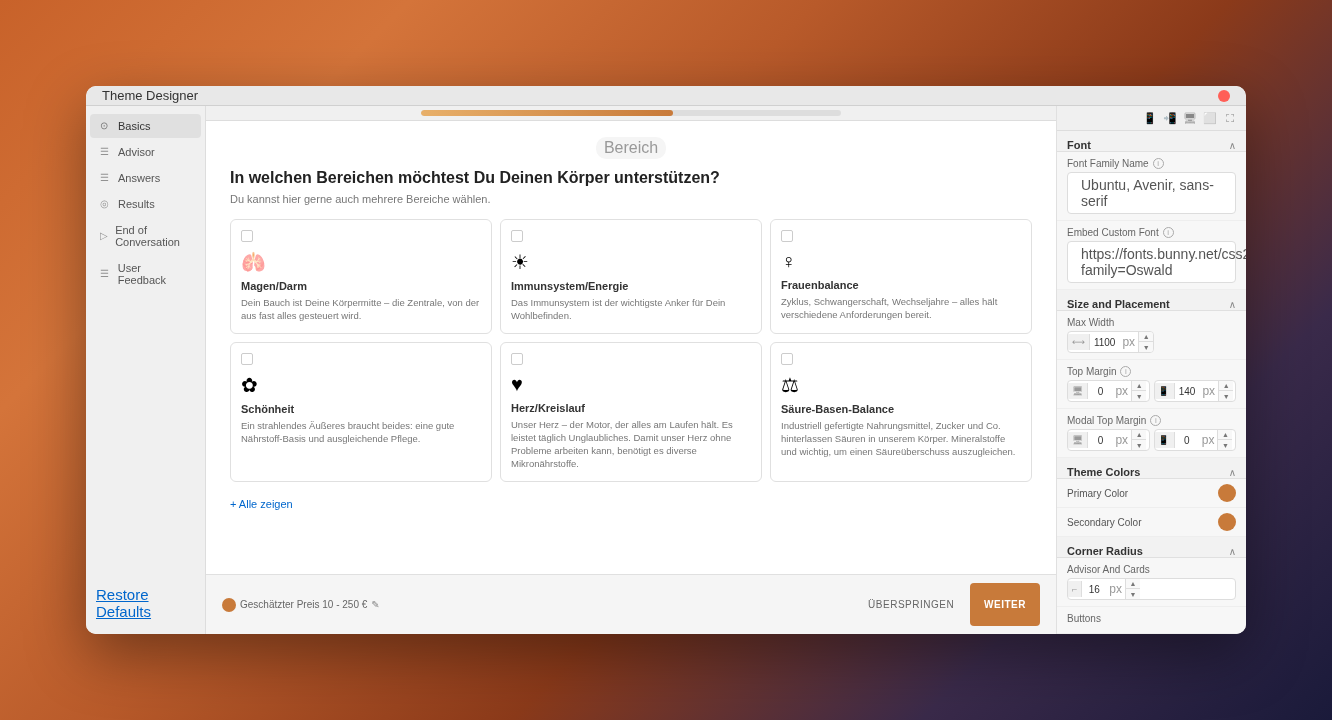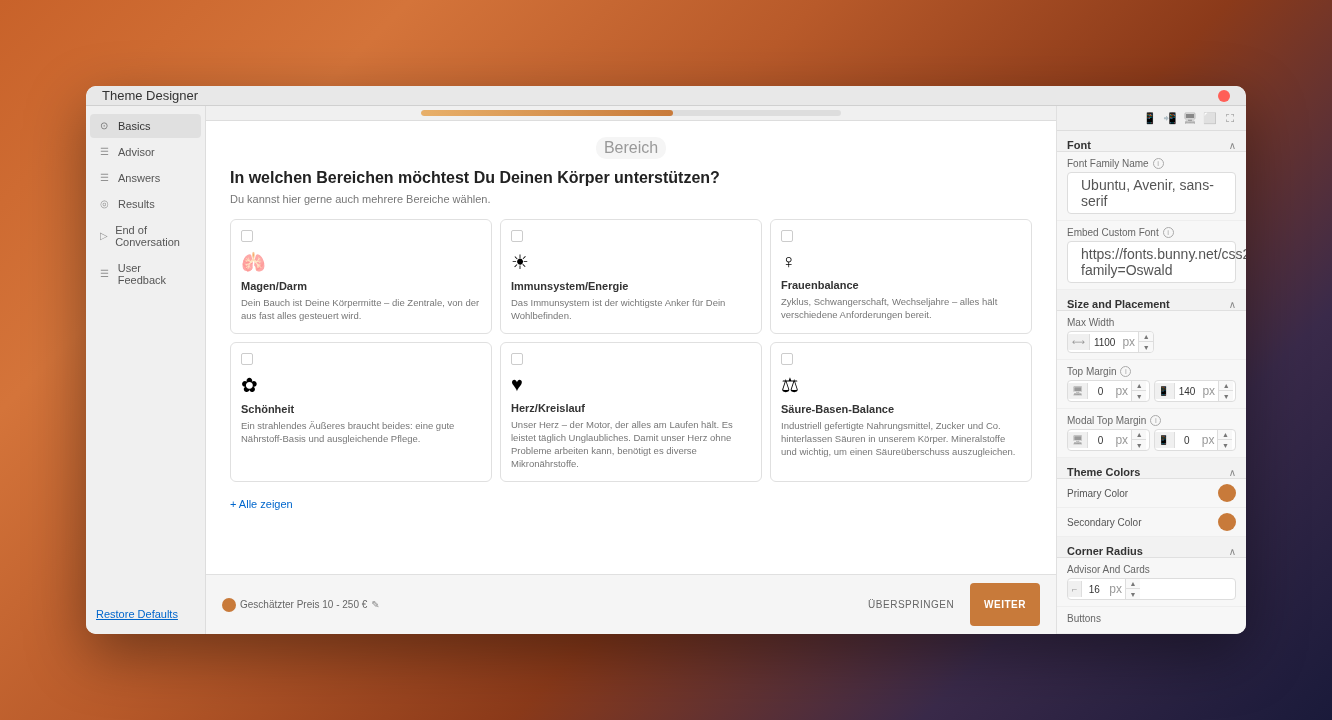--- a/index.html
+++ b/index.html
@@ -81,21 +81,21 @@
     .sidebar-icon {
       width: 12px;
       height: 12px;
       display: inline-block;
       opacity: 0.6;
       font-size: 10px;
     }
     .restore-link {
       margin-top: auto;
       padding: 6px 10px;
-      font-size: 11px;
+      font-size: 15px;
       color: #0066cc;
       cursor: pointer;
       text-decoration: underline;
     }
     
     .main-preview {
       flex: 1;
       background: #fafafa;
       overflow: hidden;
       display: flex;

